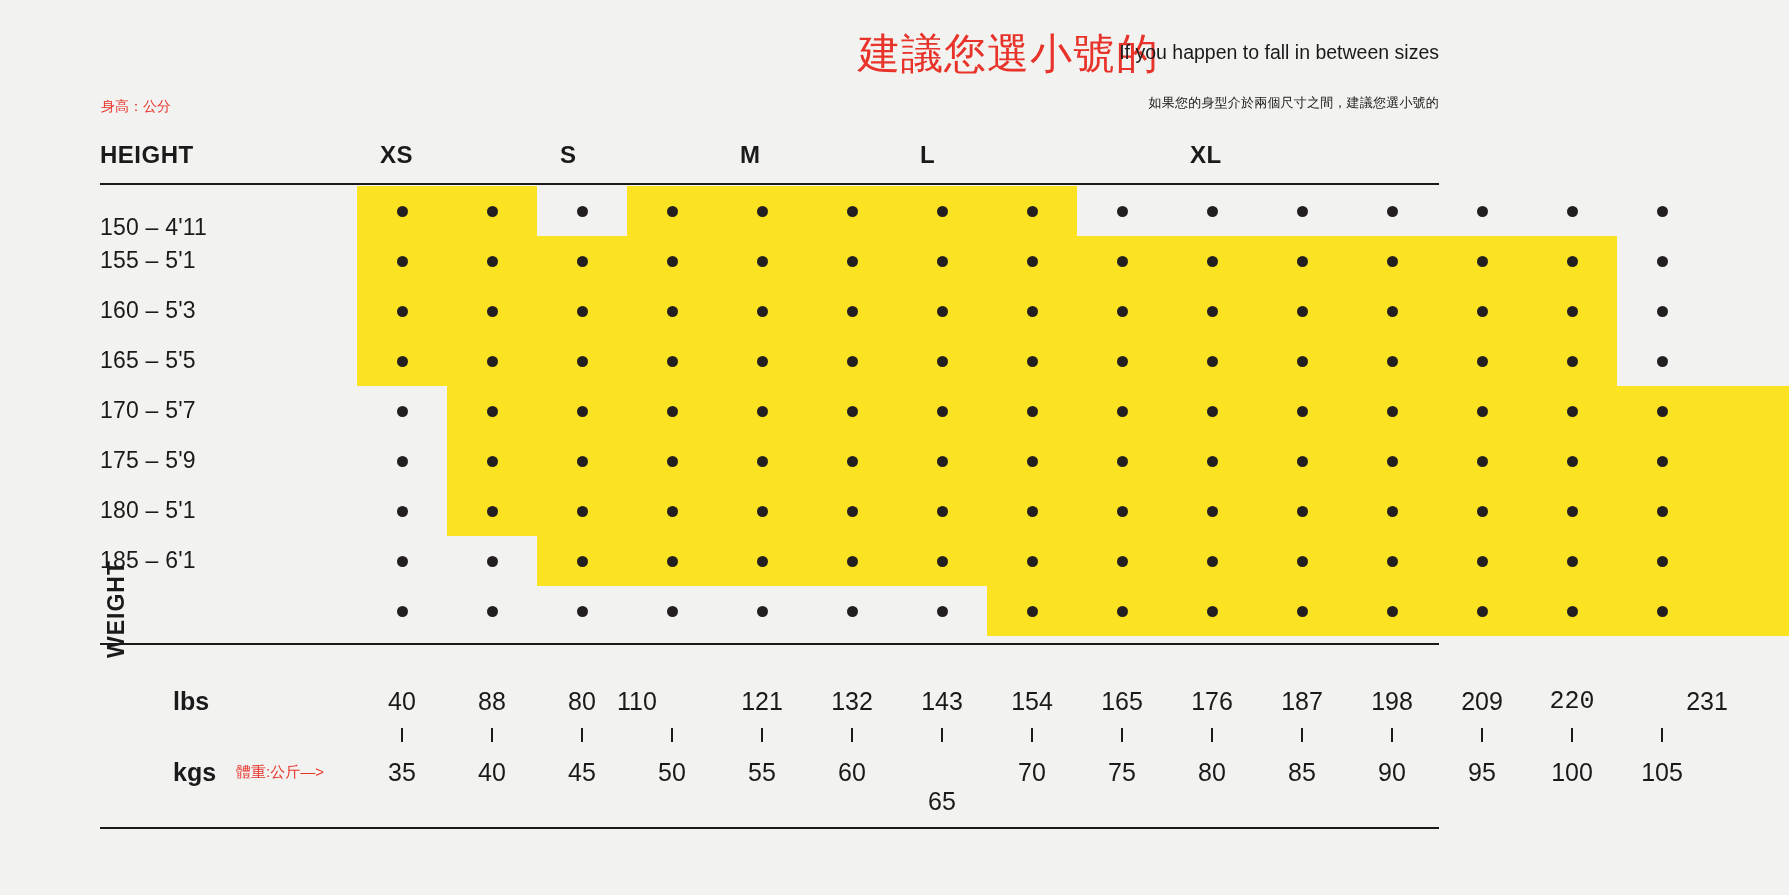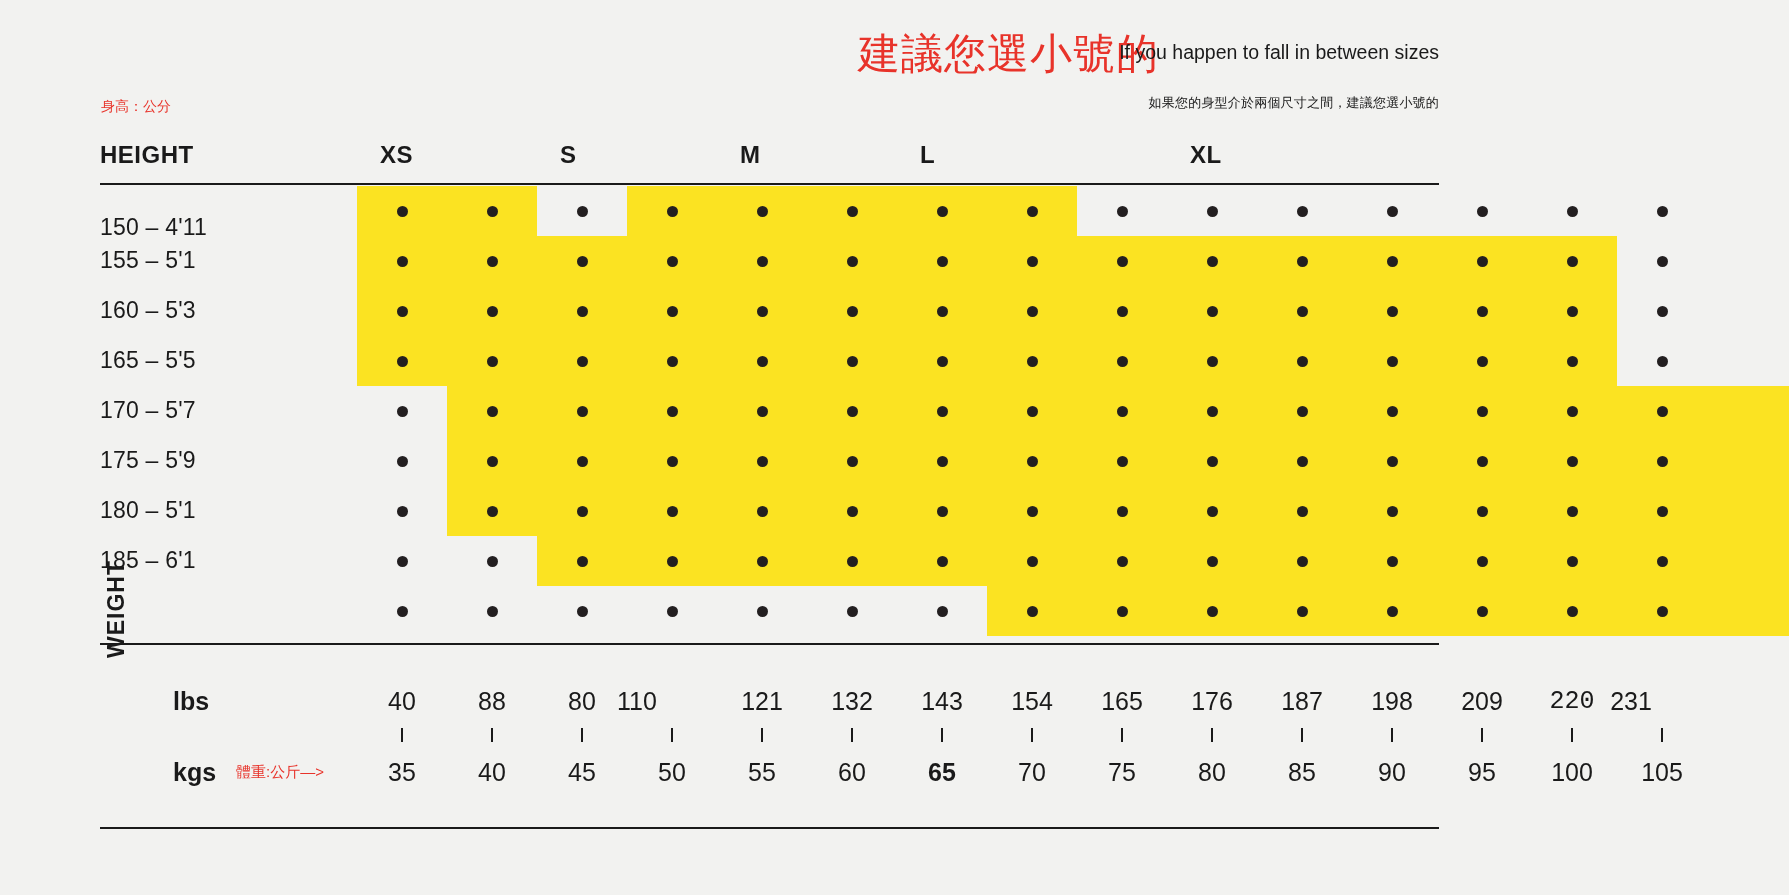--- a/index.html
+++ b/index.html
@@ -384,21 +384,21 @@
       <div class="wtick" style="left: 671px;"></div>
       <div class="wval" style="left: 627px; width: 90px; top: 758px;">50</div>
       <div class="wval" style="left: 717px; width: 90px; top: 687px;">121</div>
       <div class="wtick" style="left: 761px;"></div>
       <div class="wval" style="left: 717px; width: 90px; top: 758px;">55</div>
       <div class="wval" style="left: 807px; width: 90px; top: 687px;">132</div>
       <div class="wtick" style="left: 851px;"></div>
       <div class="wval" style="left: 807px; width: 90px; top: 758px;">60</div>
       <div class="wval" style="left: 897px; width: 90px; top: 687px;">143</div>
       <div class="wtick" style="left: 941px;"></div>
-      <div class="wval" style="left: 897px; width: 90px; top: 758px; font-weight: bold;">65</div>
+      <div class="wval" style="left: 897px; width: 90px; top: 787px;">65</div>
       <div class="wval" style="left: 987px; width: 90px; top: 687px;">154</div>
       <div class="wtick" style="left: 1031px;"></div>
       <div class="wval" style="left: 987px; width: 90px; top: 758px;">70</div>
       <div class="wval" style="left: 1077px; width: 90px; top: 687px;">165</div>
       <div class="wtick" style="left: 1121px;"></div>
       <div class="wval" style="left: 1077px; width: 90px; top: 758px;">75</div>
       <div class="wval" style="left: 1167px; width: 90px; top: 687px;">176</div>
       <div class="wtick" style="left: 1211px;"></div>
       <div class="wval" style="left: 1167px; width: 90px; top: 758px;">80</div>
       <div class="wval" style="left: 1257px; width: 90px; top: 687px;">187</div>
@@ -406,18 +406,18 @@
       <div class="wval" style="left: 1257px; width: 90px; top: 758px;">85</div>
       <div class="wval" style="left: 1347px; width: 90px; top: 687px;">198</div>
       <div class="wtick" style="left: 1391px;"></div>
       <div class="wval" style="left: 1347px; width: 90px; top: 758px;">90</div>
       <div class="wval" style="left: 1437px; width: 90px; top: 687px;">209</div>
       <div class="wtick" style="left: 1481px;"></div>
       <div class="wval" style="left: 1437px; width: 90px; top: 758px;">95</div>
       <div class="wval" style="left: 1527px; width: 90px; top: 687px; font-family: Liberation Mono, monospace;">220</div>
       <div class="wtick" style="left: 1571px;"></div>
       <div class="wval" style="left: 1527px; width: 90px; top: 758px;">100</div>
-      <div class="wval" style="left: 1586px; width: 90px; top: 687px;">231</div>
+      <div class="wval" style="left: 1662px; width: 90px; top: 687px;">231</div>
       <div class="wtick" style="left: 1661px;"></div>
       <div class="wval" style="left: 1617px; width: 90px; top: 758px;">105</div>
     </div>
 
 </div>
 
 </body></html>

